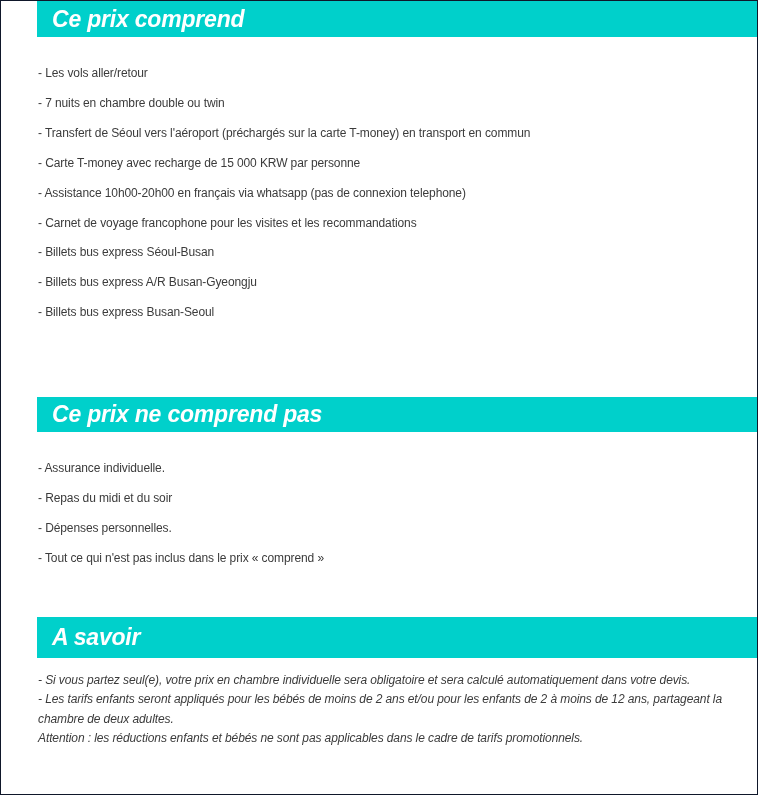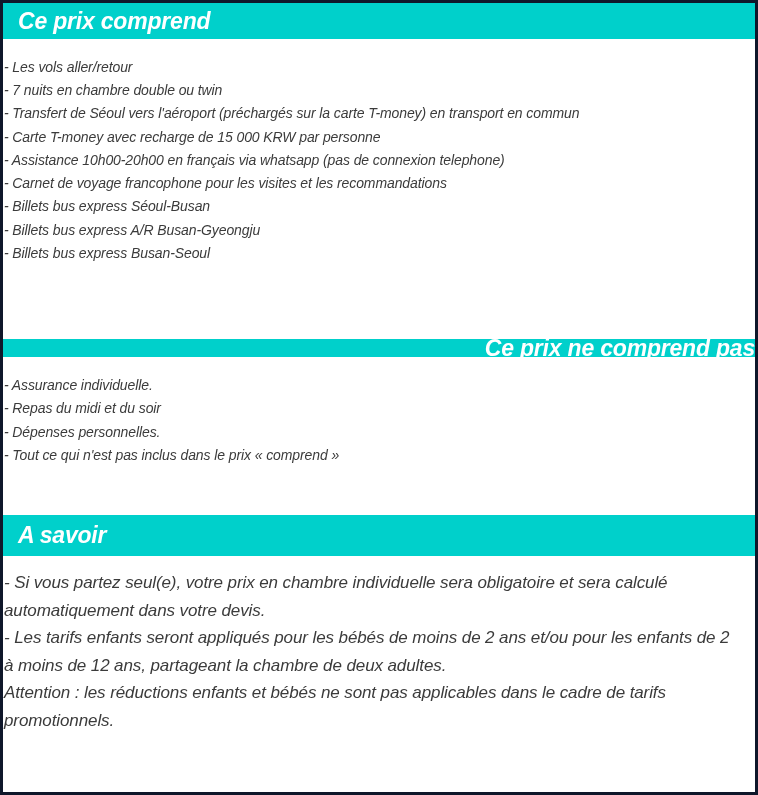--- a/index.html
+++ b/index.html
@@ -11,62 +11,63 @@
     height: 795px;
     background: #ffffff;
     font-family: "Liberation Sans", "DejaVu Sans", sans-serif;
     overflow: hidden;
     position: relative;
   }
   .page {
     width: 758px;
     height: 795px;
     box-sizing: border-box;
-    border: 3px solid #0f172a;
+    border: 1px solid #0f172a;
     background: #ffffff;
     position: relative;
     overflow: hidden;
+    padding-left: 36px;
   }
   .section-bar {
     background: #00d0cb;
     color: #ffffff;
     width: 100%;
     box-sizing: border-box;
     display: flex;
     align-items: center;
   }
   .section-bar .bar-title {
     font-style: italic;
     font-weight: bold;
     font-size: 23px;
     line-height: 1;
     letter-spacing: -0.2px;
     padding-left: 15px;
     color: #ffffff;
     white-space: nowrap;
   }
   #bar-included { height: 36px; }
-  #bar-excluded { height: 18px; justify-content: flex-end; }
+  #bar-excluded { height: 35px; }
   #bar-notice   { height: 41px; }
 
   .body-block {
     padding: 0 8px 0 0;
   }
   .line {
-    font-style: italic;
-    font-size: 14px;
+    font-size: 12px;
     color: #3b3b3b;
     line-height: 1.66;
     letter-spacing: -0.1px;
     white-space: nowrap;
     padding-left: 1px;
+    margin-top: 10px;
   }
   .para {
     font-style: italic;
-    font-size: 17px;
+    font-size: 12px;
     color: #3b3b3b;
     line-height: 1.62;
     letter-spacing: -0.1px;
     padding-left: 1px;
     padding-right: 10px;
   }
   .spacer-lg { height: 74px; }
   .spacer-md { height: 48px; }
   .gap-after-bar-1 { height: 17px; }
   .gap-after-bar-2 { height: 17px; }

